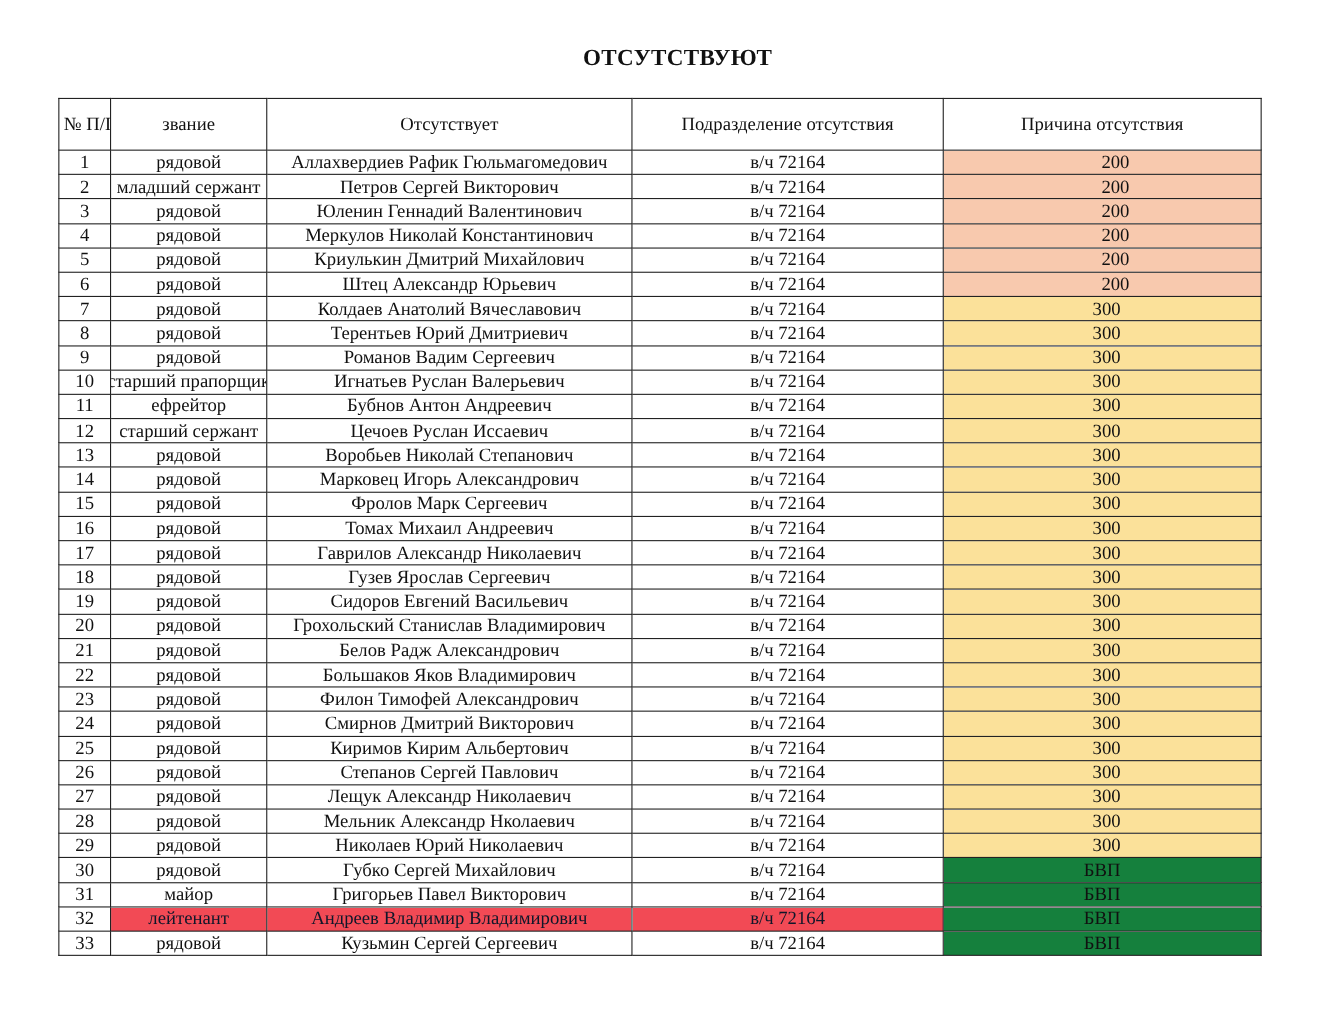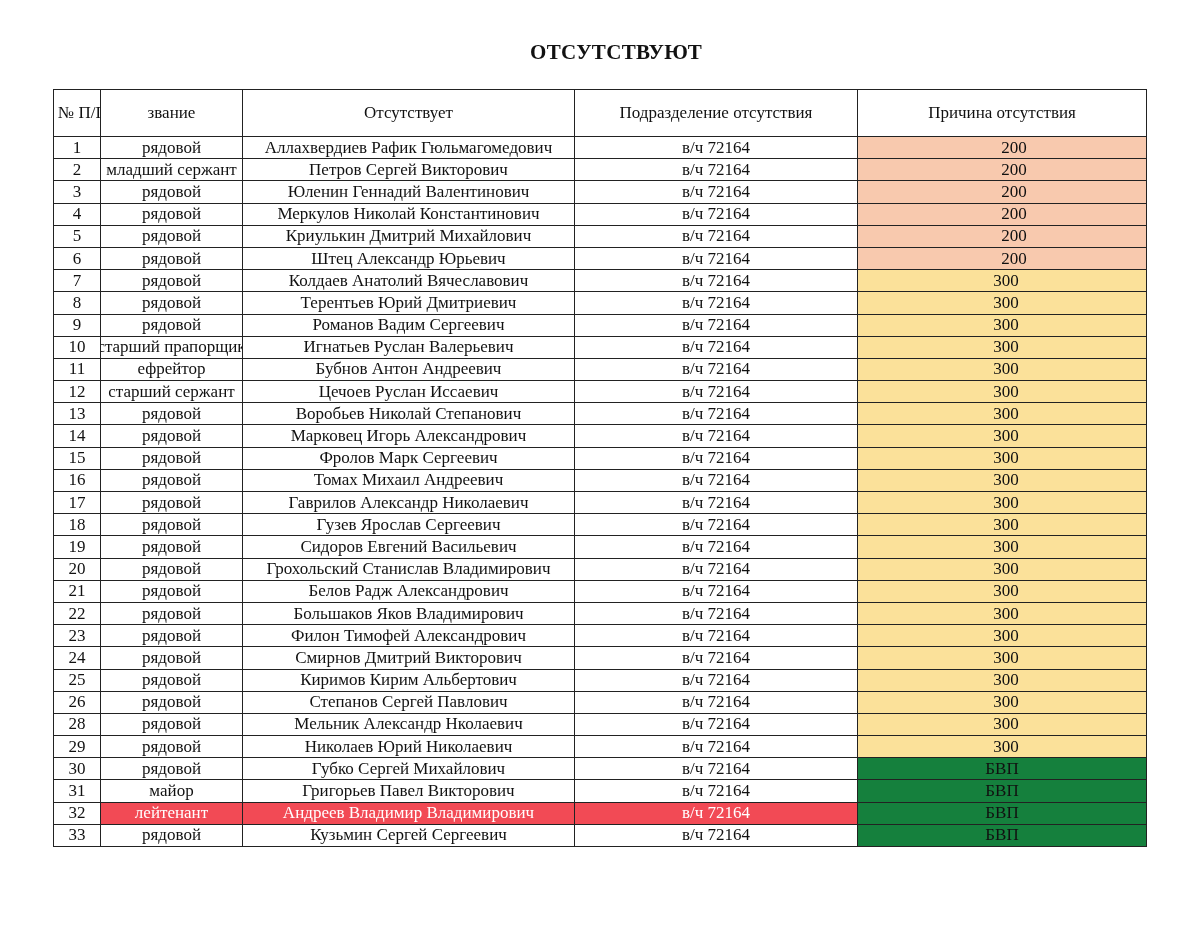--- a/index.html
+++ b/index.html
@@ -17,21 +17,21 @@
   th, td { border: 1.3px solid #222; padding: 0; text-align: center; white-space: nowrap;
            overflow: hidden; font-weight: normal; }
   th { height: 46px; font-size: 17px; }
   td { height: 21.2px; font-size: 17px; line-height: 20px; }
   th.num-h { text-align: left; padding-left: 4px; }
   .clip { display: flex; justify-content: center; overflow: hidden; width: 100%; }
   .clip span { flex-shrink: 0; }
   td.reason-200 { background: #f8c9ae; padding-left: 24px; }
   td.reason-300 { background: #fbe19a; padding-left: 8px; }
   td.reason-bvp { background: #15803d; }
-  td.hl { background: #f24a55; color: #ffffff; }
+  td.hl { background: #f24a55; color: #0f172a; }
 </style>
 </head>
 <body>
 
 <div class="title">ОТСУТСТВУЮТ</div>
 
 <table>
   <colgroup>
     <col class="c-num">
       <col class="c-rank">
@@ -747,20 +747,47 @@
         </td>
         <td class="reason-300">
           <div class="clip">
             <span>300</span>
           </div>
         </td>
       </tr>
       <tr>
         <td>
           <div class="clip">
+            <span>27</span>
+          </div>
+        </td>
+        <td>
+          <div class="clip">
+            <span>рядовой</span>
+          </div>
+        </td>
+        <td>
+          <div class="clip">
+            <span>Лещук Александр Николаевич</span>
+          </div>
+        </td>
+        <td>
+          <div class="clip">
+            <span>в/ч 72164</span>
+          </div>
+        </td>
+        <td class="reason-300">
+          <div class="clip">
+            <span>300</span>
+          </div>
+        </td>
+      </tr>
+      <tr>
+        <td>
+          <div class="clip">
             <span>28</span>
           </div>
         </td>
         <td>
           <div class="clip">
             <span>рядовой</span>
           </div>
         </td>
         <td>
           <div class="clip">

